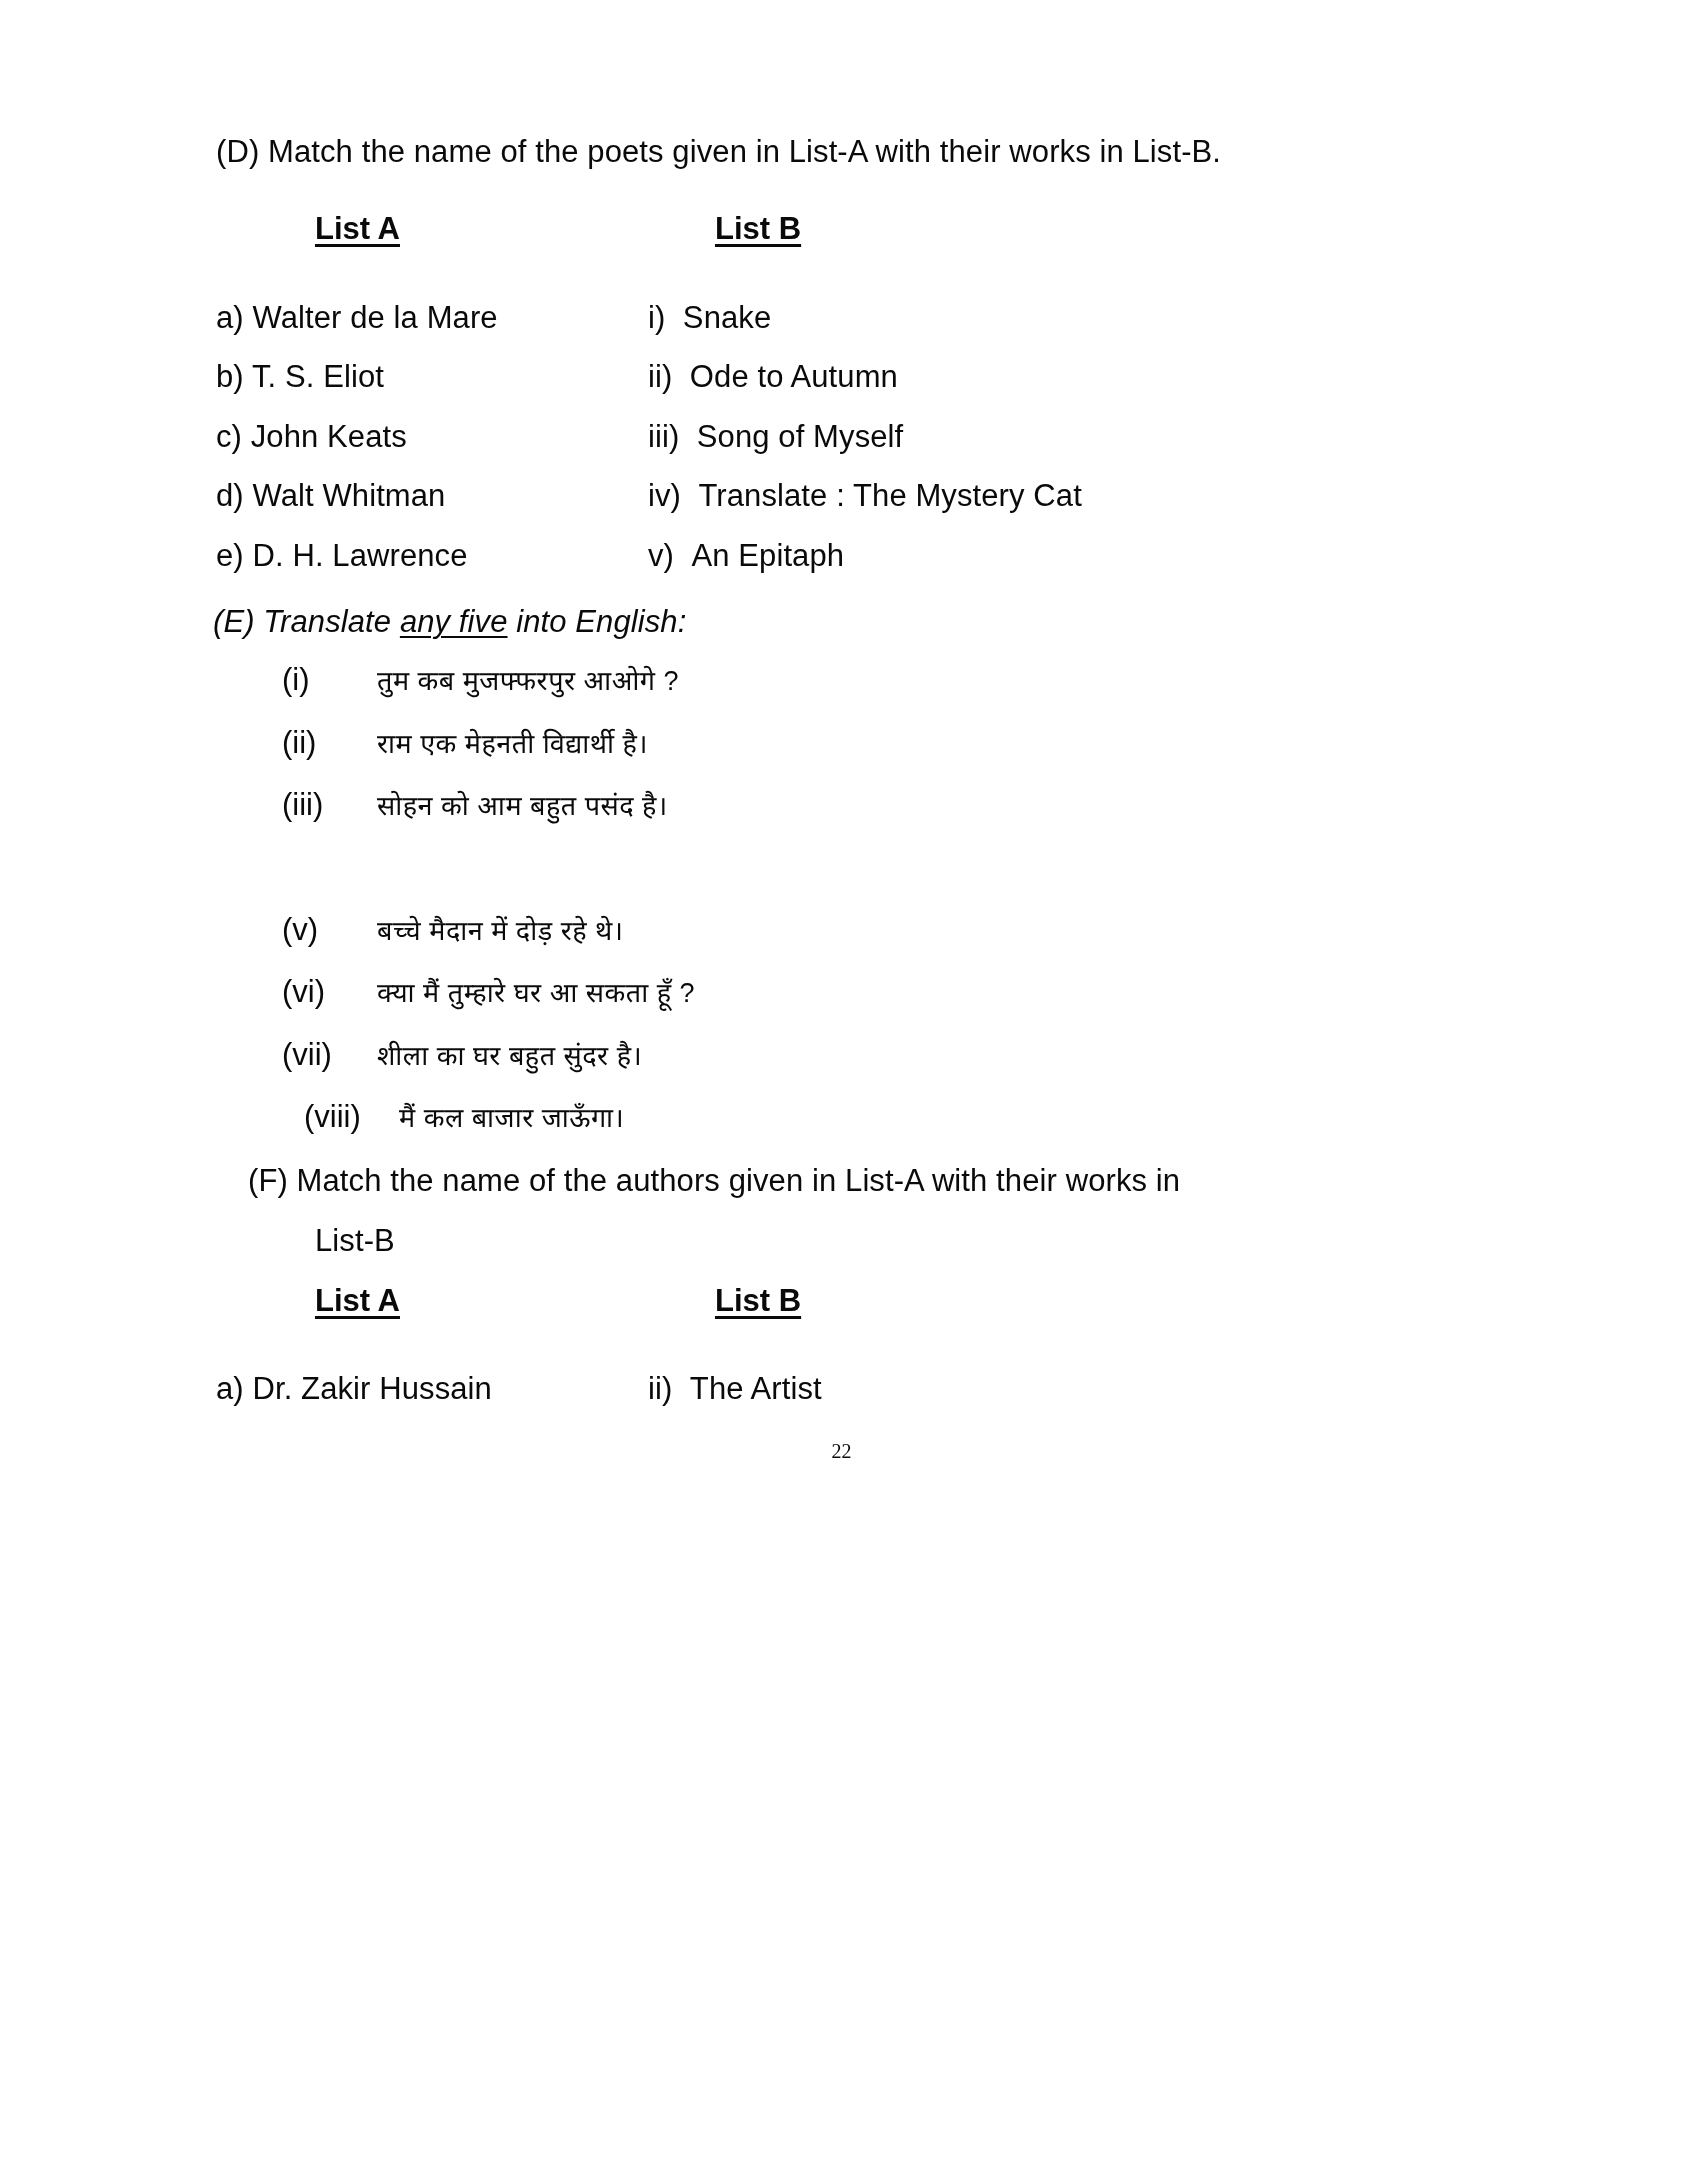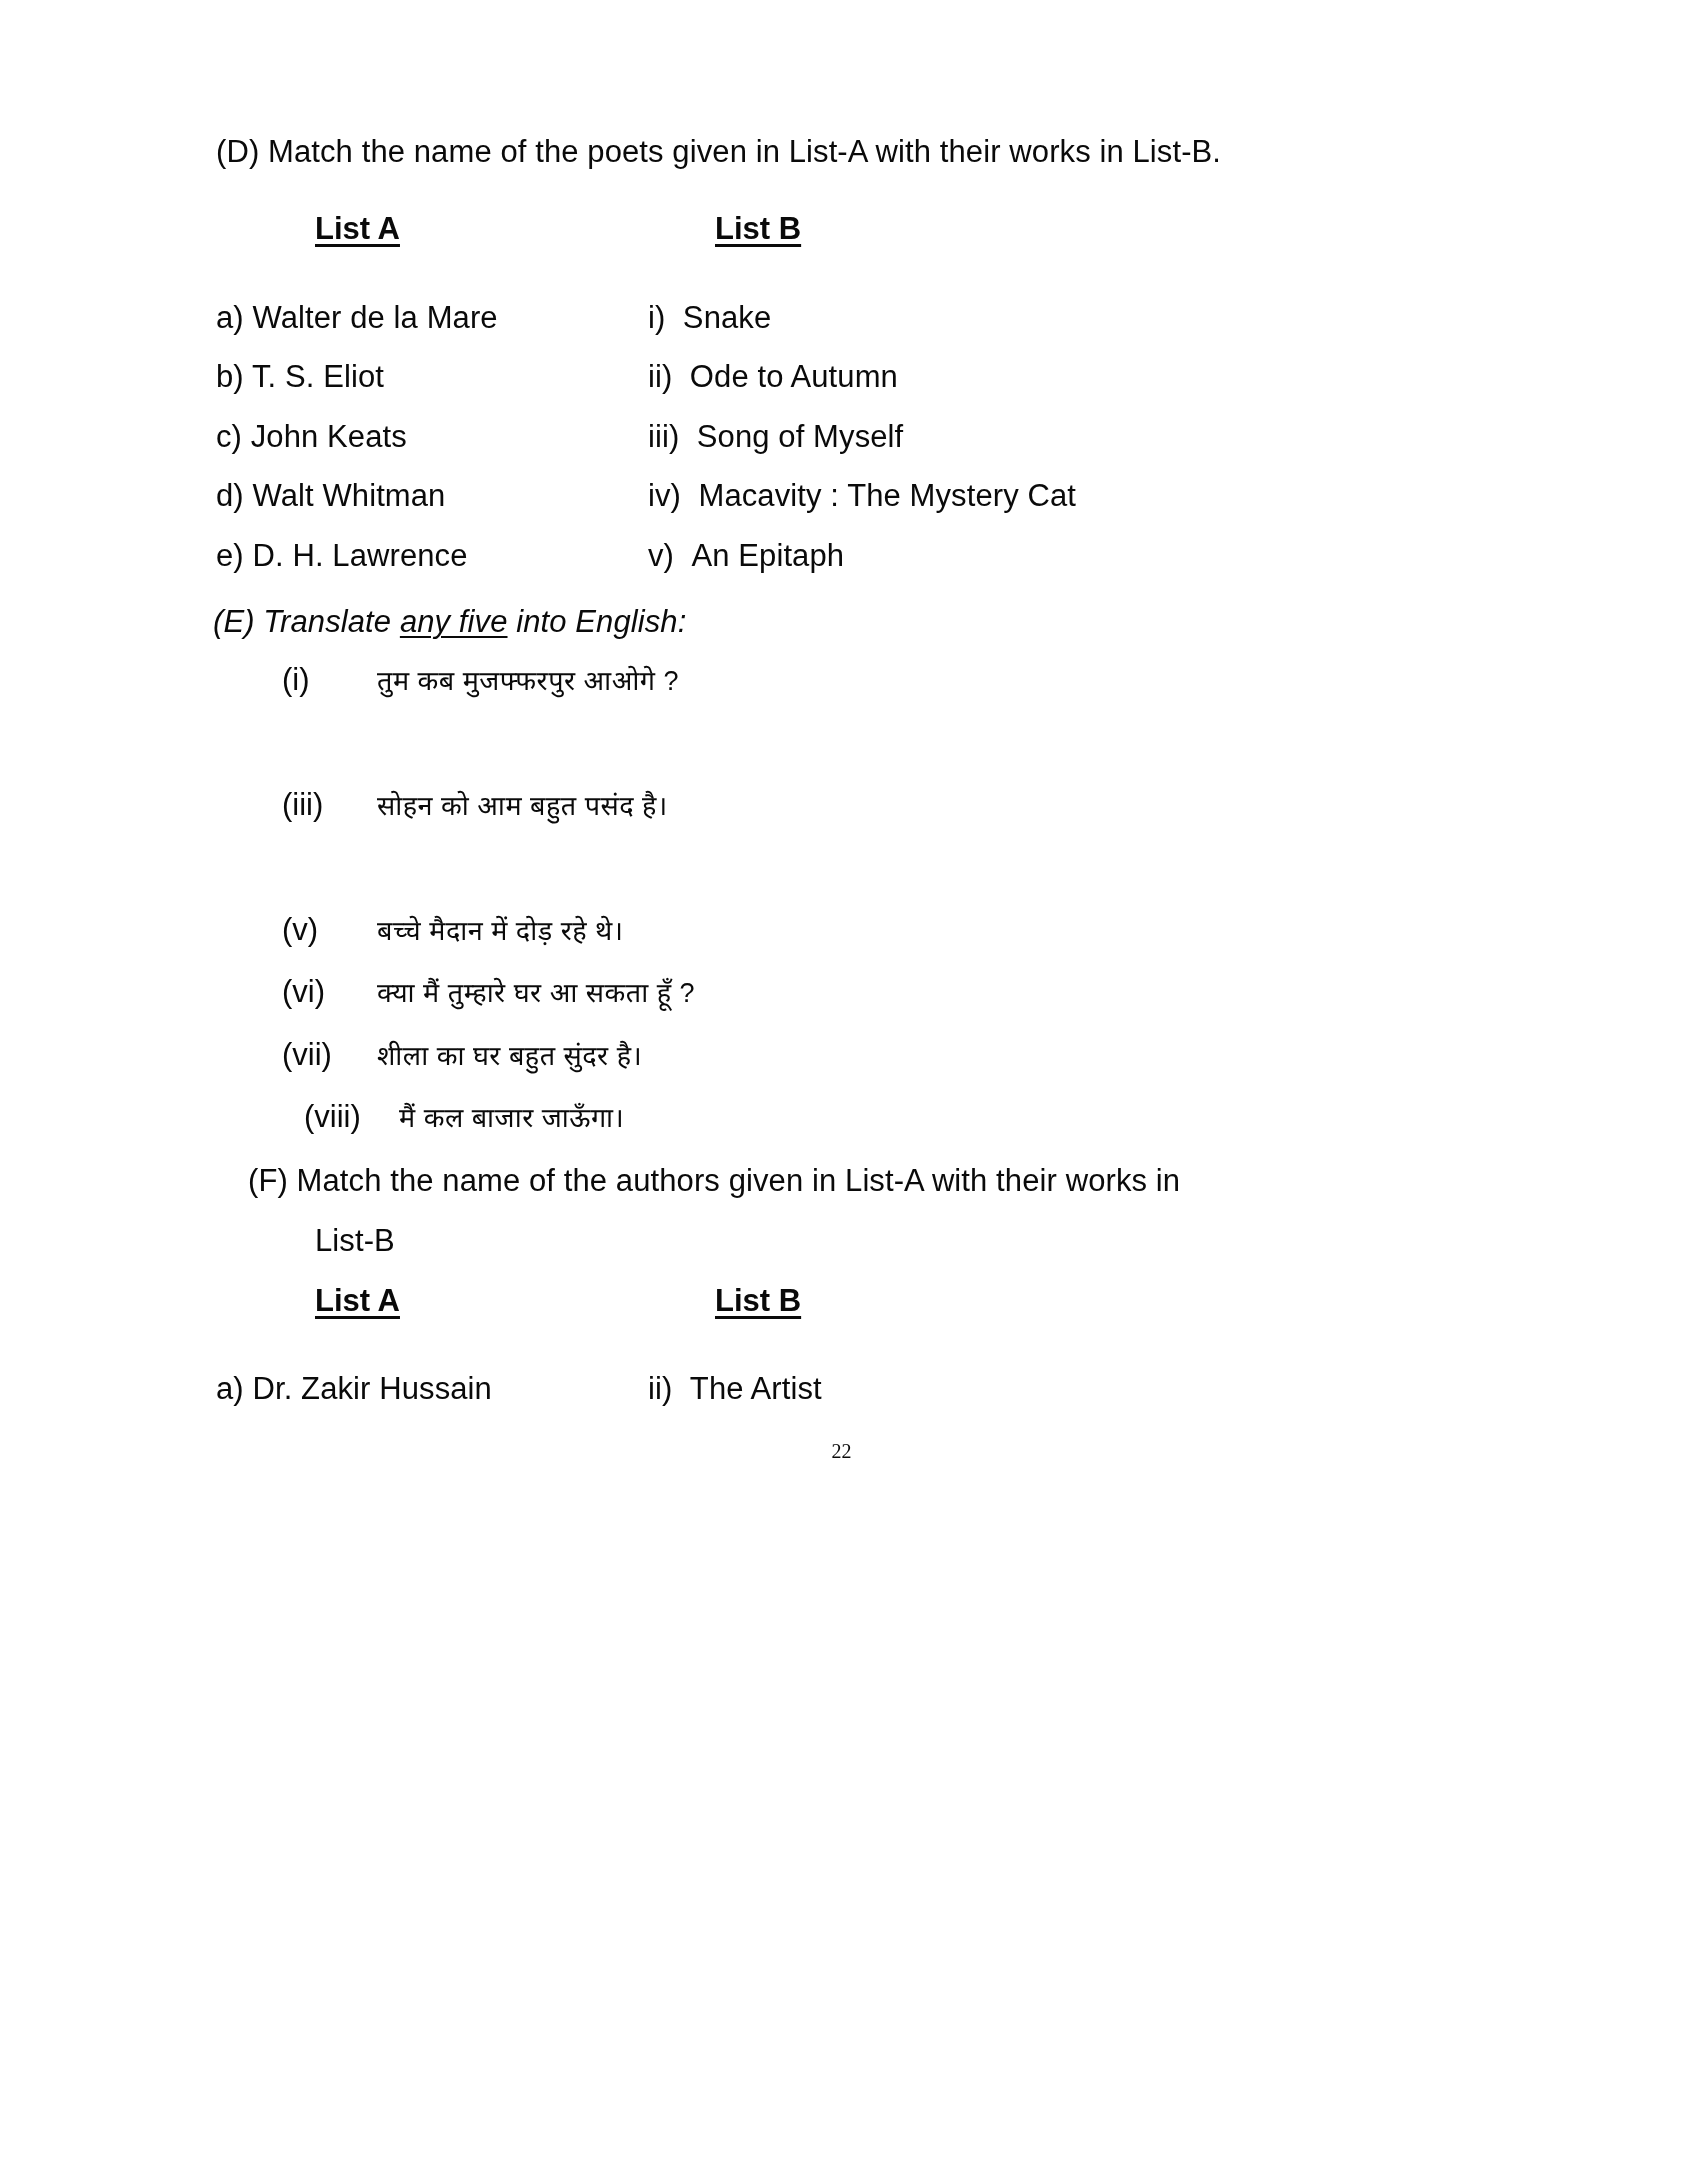--- a/index.html
+++ b/index.html
@@ -127,34 +127,38 @@
   <div class="list-item" style="left:648px; top:347px;">
     <span>ii)</span>
     <span>&nbsp;</span><span>Ode to Autumn</span>
   </div>
   <div class="list-item" style="left:648px; top:407px;">
     <span>iii)</span>
     <span>&nbsp;</span><span>Song of Myself</span>
   </div>
   <div class="list-item" style="left:648px; top:466px;">
     <span>iv)</span>
-    <span>&nbsp;</span><span>Macavity : The Mystery Cat</span>
+    <span>&nbsp;</span><span>Translate : The Mystery Cat</span>
   </div>
   <div class="list-item" style="left:648px; top:526px;">
     <span>v)</span>
     <span>&nbsp;</span><span>An Epitaph</span>
   </div>
 
   <div class="q-line" style="left:213px; top:604px;font-style:italic;">
     <span>(E) Translate </span><span class="u">any five</span><span> into English:</span>
   </div>
 
   <div class="tr-row" style="left:282px; top:661px;">
     <span class="tr-num">(i)</span>
     <span class="tr-text">तुम कब मुजफ्फरपुर आओगे ?</span>
+  </div>
+  <div class="tr-row" style="left:282px; top:724px;">
+    <span class="tr-num">(ii)</span>
+    <span class="tr-text">राम एक मेहनती विद्यार्थी है।</span>
   </div>
   <div class="tr-row" style="left:282px; top:786px;">
     <span class="tr-num">(iii)</span>
     <span class="tr-text">सोहन को आम बहुत पसंद है।</span>
   </div>
   <div class="tr-row" style="left:282px; top:911px;">
     <span class="tr-num">(v)</span>
     <span class="tr-text">बच्चे मैदान में दोड़ रहे थे।</span>
   </div>
   <div class="tr-row" style="left:282px; top:973px;">

